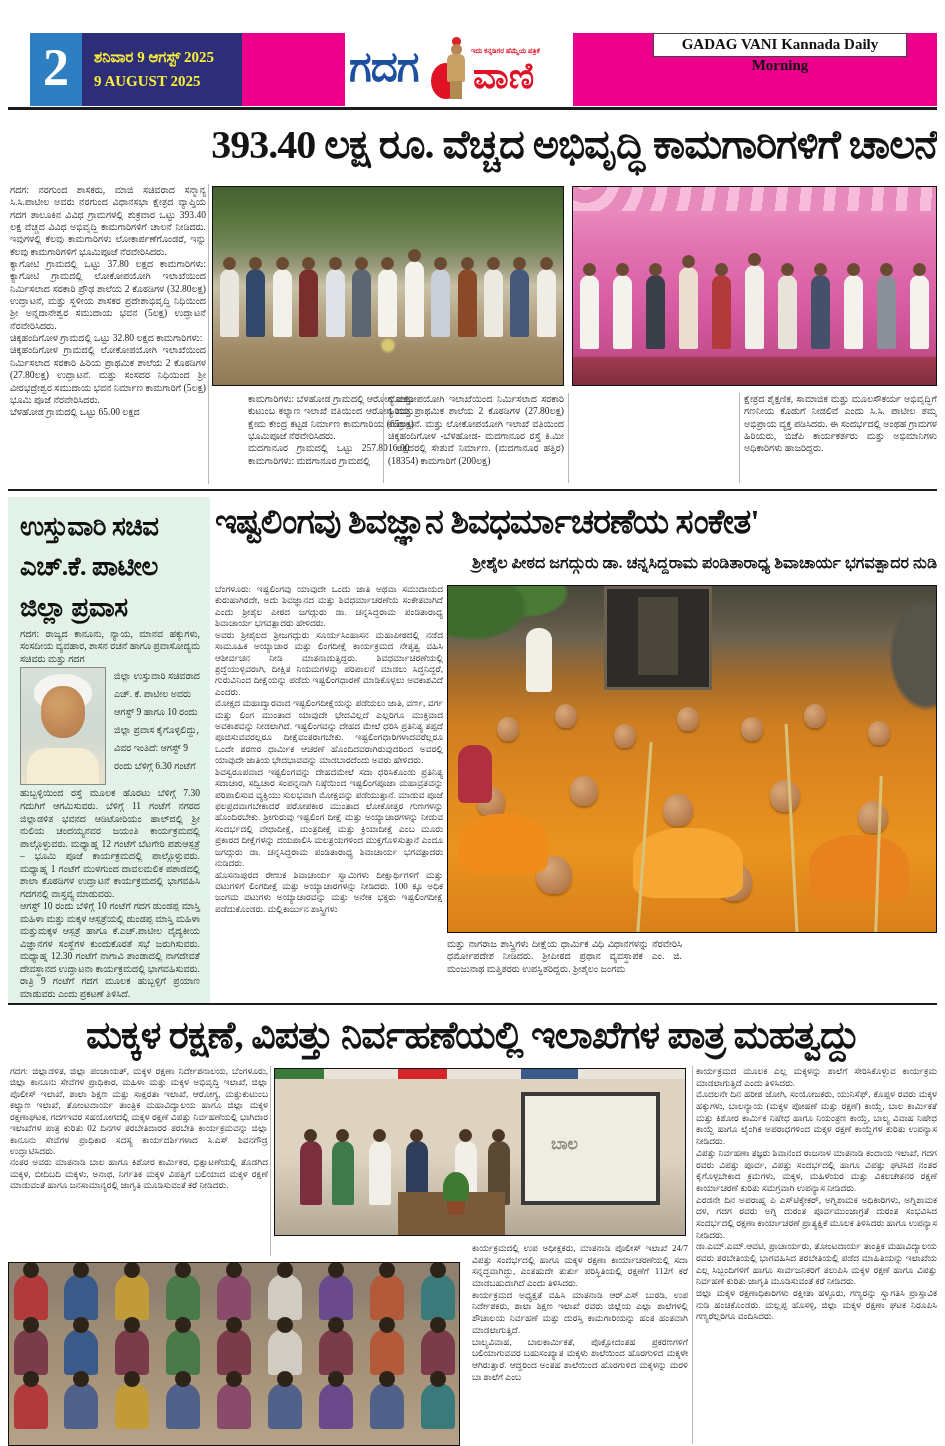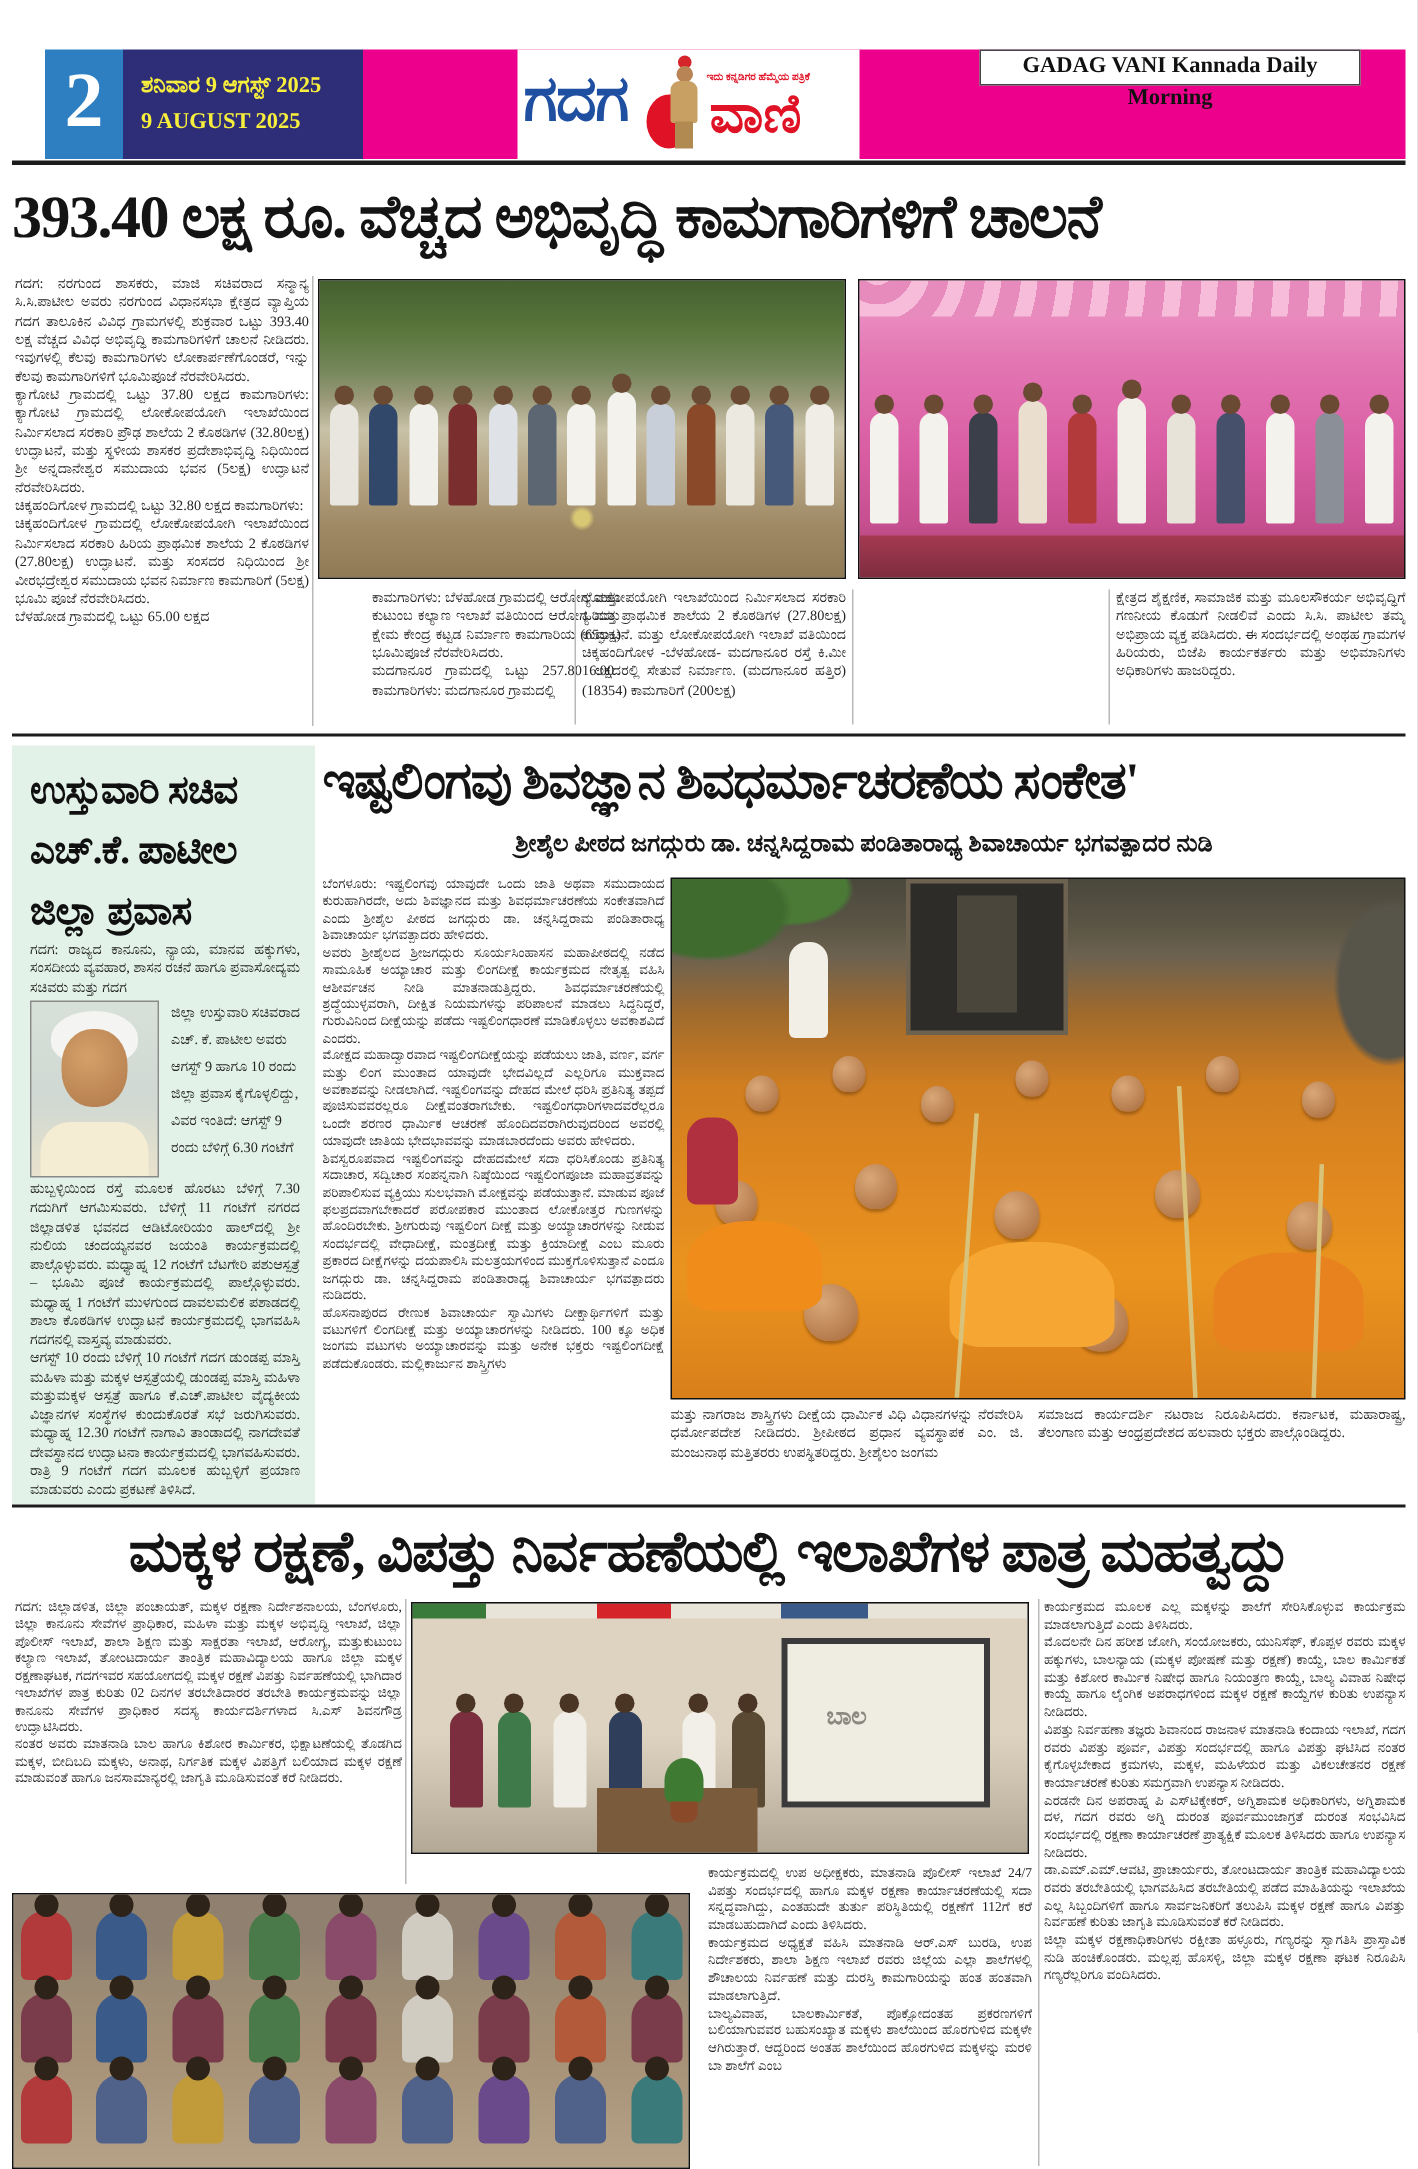--- a/index.html
+++ b/index.html
@@ -26,21 +26,21 @@
   .statue .face{position:absolute;left:8px;top:7px;width:11px;height:11px;border-radius:50%;background:#b98455;}
   .statue .torso{position:absolute;left:4px;top:17px;width:18px;height:28px;border-radius:6px 6px 2px 2px;background:#c9a064;}
   .statue .legs{position:absolute;left:7px;top:44px;width:12px;height:18px;background:#b08a50;}
   .swoosh{left:86px;top:30px;width:30px;height:36px;background:#e01326;border-radius:50% 8% 50% 50%;}
   .hdr-mast{left:653px;top:33px;width:252px;height:22px;background:#ffffff;border:1px solid #444;
             font-size:15px;font-weight:bold;text-align:center;line-height:21px;color:#111;}
   .hdr-rule{left:8px;top:107px;width:929px;height:3px;}
 
   
   .a1-headline{left:8px;top:114px;width:929px;height:64px;font-size:40px;font-weight:bold;
-               text-align:left;letter-spacing:-1px;line-height:62px;white-space:nowrap;overflow:hidden;}
+               text-align:right;letter-spacing:-1px;line-height:62px;white-space:nowrap;overflow:hidden;}
   .a1-col1{left:10px;top:184px;width:196px;height:300px;}
   .a1-col2{left:212px;top:393px;width:166px;height:92px;margin-left:36px;}
   .a1-col3{left:388px;top:393px;width:176px;height:92px;}
   .a1-col4{left:572px;top:393px;width:162px;height:92px;}
   .a1-col5{left:744px;top:393px;width:193px;height:92px;}
 
   .photo{border:1px solid #111;box-sizing:border-box;overflow:hidden;}
   .photo1{left:212px;top:186px;width:352px;height:200px;
     background:
      radial-gradient(circle 12px at 50% 80%, #d9c873 0 40%, transparent 70%),
@@ -88,21 +88,21 @@
   .portrait{float:left;width:84px;height:116px;margin:2px 8px 2px 0;position:relative;
     border:1px solid #8a8a8a;background:linear-gradient(180deg,#d8e0da 0%,#cfd8d2 55%,#e9e2cc 100%);overflow:hidden;}
   .portrait .hair{position:absolute;left:13px;top:6px;width:58px;height:36px;border-radius:50% 50% 42% 42%;background:#f4f4f2;}
   .portrait .face{position:absolute;left:20px;top:18px;width:44px;height:52px;border-radius:46%;
     background:radial-gradient(circle at 40% 35%,#d5a169,#b0784a);}
   .portrait .shoulders{position:absolute;left:6px;bottom:0;width:72px;height:36px;border-radius:20px 20px 0 0;background:#f5ecd4;}
 
   
   .a2-headline{left:215px;top:497px;width:722px;height:52px;font-size:34px;font-weight:bold;text-align:left;
                letter-spacing:-1px;line-height:50px;white-space:nowrap;overflow:hidden;}
-  .a2-sub{left:215px;top:551px;width:722px;height:26px;font-size:16px;font-weight:bold;text-align:center;
+  .a2-sub{left:215px;top:551px;width:722px;height:26px;font-size:16px;font-weight:bold;text-align:right;
           line-height:24px;white-space:nowrap;overflow:hidden;color:#161616;}
   .a2-body{left:215px;top:584px;width:228px;height:350px;font-size:9px;line-height:1.27;}
   .a2-c1{left:447px;top:938px;width:235px;height:62px;}
   .a2-c2{left:692px;top:938px;width:245px;height:62px;}
 
   .photo3{left:447px;top:585px;width:490px;height:348px;
     background:
       radial-gradient(ellipse 90px 55px at 5% 6%, #3f6b2f 0 55%, transparent 62%),
       radial-gradient(ellipse 70px 40px at 16% 2%, #4a7a36 0 55%, transparent 62%),
       radial-gradient(ellipse 60px 90px at 98% 20%, #57544a 0 55%, transparent 62%),
@@ -284,21 +284,20 @@
     <div class="robe" style="left:38%;top:70%;width:110px;height:70px;background:#f6a733;"></div>
     <div class="robe" style="left:74%;top:72%;width:100px;height:66px;background:#e8821e;"></div>
     <div class="whitefig" style="left:16%;top:12%;"></div>
     <div class="redsari" style="left:2%;top:46%;"></div>
     <div class="staff" style="left:40%;top:45%;height:55%;transform:rotate(4deg);"></div>
     <div class="staff" style="left:70%;top:40%;height:60%;transform:rotate(-3deg);"></div>
     <div class="staff" style="left:88%;top:55%;height:45%;transform:rotate(2deg);"></div>
   </div>
 
   <div class="abs a2-c1 bodytxt">ಮತ್ತು ನಾಗರಾಜ ಶಾಸ್ತ್ರಿಗಳು ದೀಕ್ಷೆಯ ಧಾರ್ಮಿಕ ವಿಧಿ ವಿಧಾನಗಳನ್ನು ನೆರವೇರಿಸಿ ಧರ್ಮೋಪದೇಶ ನೀಡಿದರು. ಶ್ರೀಪೀಠದ ಪ್ರಧಾನ ವ್ಯವಸ್ಥಾಪಕ ಎಂ. ಜಿ. ಮಂಜುನಾಥ ಮತ್ತಿತರರು ಉಪಸ್ಥಿತರಿದ್ದರು. ಶ್ರೀಶೈಲಂ ಜಂಗಮ</div>
-  <div class="abs a2-c2 bodytxt">ಸಮಾಜದ ಕಾರ್ಯದರ್ಶಿ ನಟರಾಜ ನಿರೂಪಿಸಿದರು. ಕರ್ನಾಟಕ, ಮಹಾರಾಷ್ಟ್ರ, ತೆಲಂಗಾಣ ಮತ್ತು ಆಂಧ್ರಪ್ರದೇಶದ ಹಲವಾರು ಭಕ್ತರು ಪಾಲ್ಗೊಂಡಿದ್ದರು.</div>
 
   <div class="abs rule-h" style="left:8px;top:1003px;width:929px;height:2px;"></div>
 
   <div class="abs a3-headline">ಮಕ್ಕಳ ರಕ್ಷಣೆ, ವಿಪತ್ತು ನಿರ್ವಹಣೆಯಲ್ಲಿ ಇಲಾಖೆಗಳ ಪಾತ್ರ ಮಹತ್ವದ್ದು</div>
 
   <div class="abs a3-col1 bodytxt">ಗದಗ: ಜಿಲ್ಲಾಡಳಿತ, ಜಿಲ್ಲಾ ಪಂಚಾಯತ್, ಮಕ್ಕಳ ರಕ್ಷಣಾ ನಿರ್ದೇಶನಾಲಯ, ಬೆಂಗಳೂರು, ಜಿಲ್ಲಾ ಕಾನೂನು ಸೇವೆಗಳ ಪ್ರಾಧಿಕಾರ, ಮಹಿಳಾ ಮತ್ತು ಮಕ್ಕಳ ಅಭಿವೃದ್ಧಿ ಇಲಾಖೆ, ಜಿಲ್ಲಾ ಪೊಲೀಸ್ ಇಲಾಖೆ, ಶಾಲಾ ಶಿಕ್ಷಣ ಮತ್ತು ಸಾಕ್ಷರತಾ ಇಲಾಖೆ, ಆರೋಗ್ಯ, ಮತ್ತುಕುಟುಂಬ ಕಲ್ಯಾಣ ಇಲಾಖೆ, ತೋಂಟದಾರ್ಯ ತಾಂತ್ರಿಕ ಮಹಾವಿದ್ಯಾಲಯ ಹಾಗೂ ಜಿಲ್ಲಾ ಮಕ್ಕಳ ರಕ್ಷಣಾಘಟಕ, ಗದಗಇವರ ಸಹಯೋಗದಲ್ಲಿ ಮಕ್ಕಳ ರಕ್ಷಣೆ ವಿಪತ್ತು ನಿರ್ವಹಣೆಯಲ್ಲಿ ಭಾಗಿದಾರ ಇಲಾಖೆಗಳ ಪಾತ್ರ ಕುರಿತು 02 ದಿನಗಳ ತರಬೇತಿದಾರರ ತರಬೇತಿ ಕಾರ್ಯಕ್ರಮವನ್ನು ಜಿಲ್ಲಾ ಕಾನೂನು ಸೇವೆಗಳ ಪ್ರಾಧಿಕಾರ ಸದಸ್ಯ ಕಾರ್ಯದರ್ಶಿಗಳಾದ ಸಿ.ಎಸ್ ಶಿವನಗೌಡ್ರ ಉದ್ಘಾಟಿಸಿದರು.
 ನಂತರ ಅವರು ಮಾತನಾಡಿ ಬಾಲ ಹಾಗೂ ಕಿಶೋರ ಕಾರ್ಮಿಕರ, ಭಿಕ್ಷಾಟಣೆಯಲ್ಲಿ ತೊಡಗಿದ ಮಕ್ಕಳ, ಬೀದಿಬದಿ ಮಕ್ಕಳು, ಅನಾಥ, ನಿರ್ಗತಿಕ ಮಕ್ಕಳ ವಿಪತ್ತಿಗೆ ಬಲಿಯಾದ ಮಕ್ಕಳ ರಕ್ಷಣೆ ಮಾಡುವಂತೆ ಹಾಗೂ ಜನಸಾಮಾನ್ಯರಲ್ಲಿ ಜಾಗೃತಿ ಮೂಡಿಸುವಂತೆ ಕರೆ ನೀಡಿದರು.</div>
 
   <div class="abs photo photo5">
     <div class="screen">

